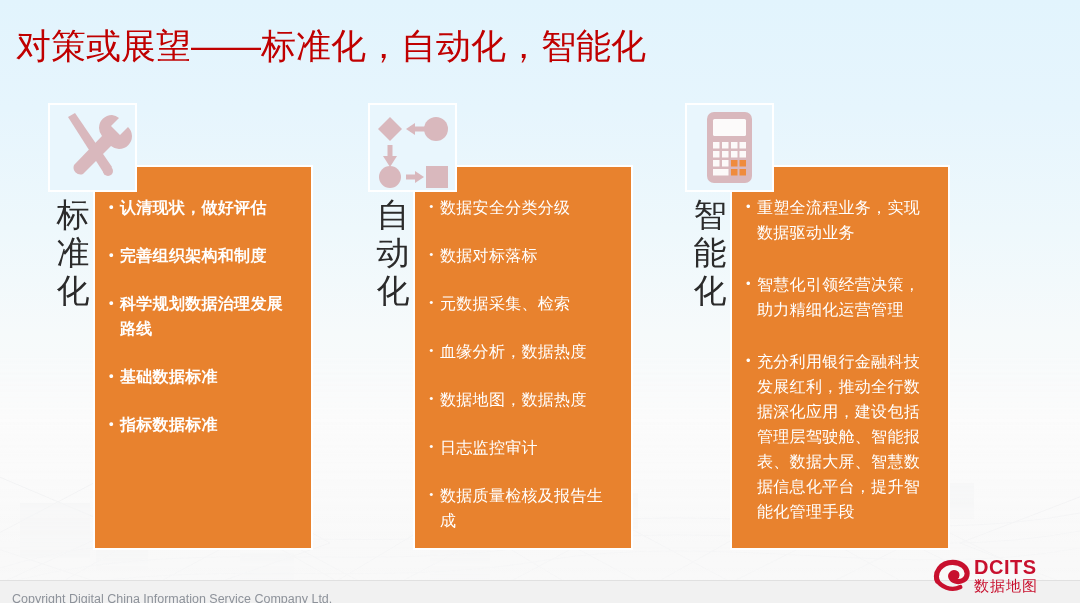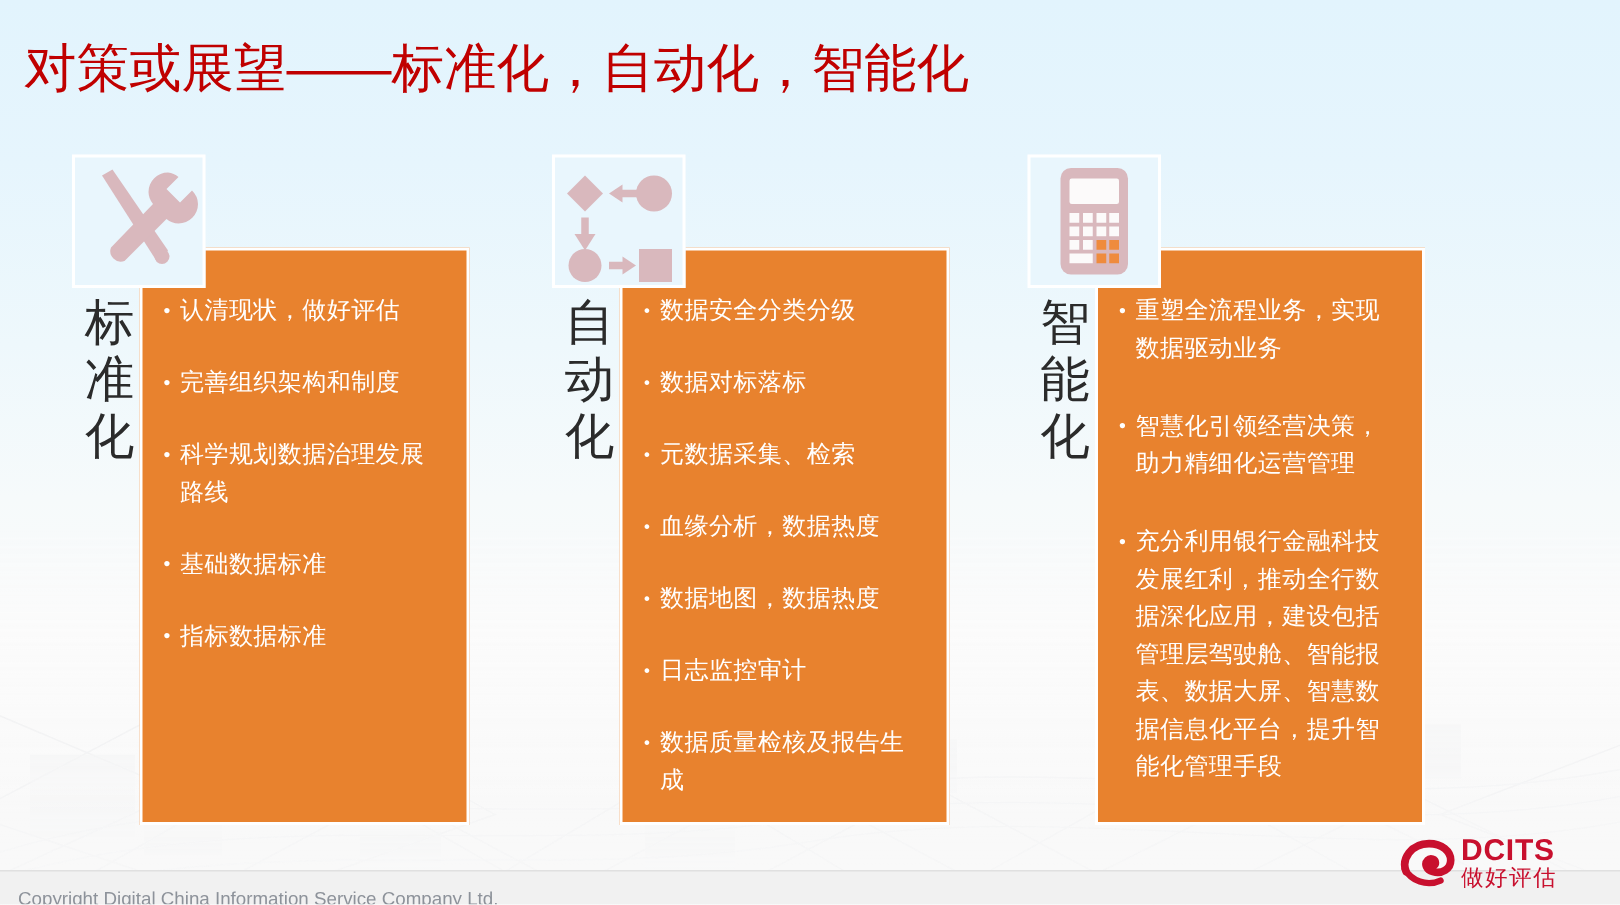--- a/index.html
+++ b/index.html
@@ -111,21 +111,21 @@
   }
   .bullet:before {
     content: "\2022";
     position: absolute;
     left: 0;
     top: -1px;
     font-size: 13px;
   }
 
   
-  .c1 .bullet { margin-bottom: 23px; }
+  .c1 .bullet { margin-bottom: 23px; font-weight: bold; }
   .c2 .bullet { margin-bottom: 23px; }
   .c3 .bullet { margin-bottom: 27px; }
 
   
   .footer-bar {
     position: absolute;
     left: 0;
     bottom: 0;
     width: 1080px;
     height: 22px;
@@ -343,17 +343,17 @@
   <div class="footer-bar"></div>
   <div class="copyright">Copyright  Digital China Information Service Company Ltd.</div>
 
   <div class="logo">
     <svg class="logo-mark" viewBox="0 0 44 40">
       <path d="M6 26 C 2 16, 10 4, 24 4 C 34 4, 41 10, 41 17 C 41 24, 34 28, 27 26 C 22 24.5, 20 20, 23 17 C 25 15, 29 16, 29 19 C 29 21, 27 22, 26 21" fill="none" stroke="#c8102e" stroke-width="6" stroke-linecap="round"></path>
       <path d="M5 24 C 10 33, 22 38, 33 33" fill="none" stroke="#c8102e" stroke-width="5" stroke-linecap="round"></path>
     </svg>
     <div class="logo-text">
       <div class="logo-en">DCITS</div>
-      <div class="logo-cn">做好评估</div>
+      <div class="logo-cn">数据地图</div>
     </div>
   </div>
 
 </div>
 
 </body></html>

